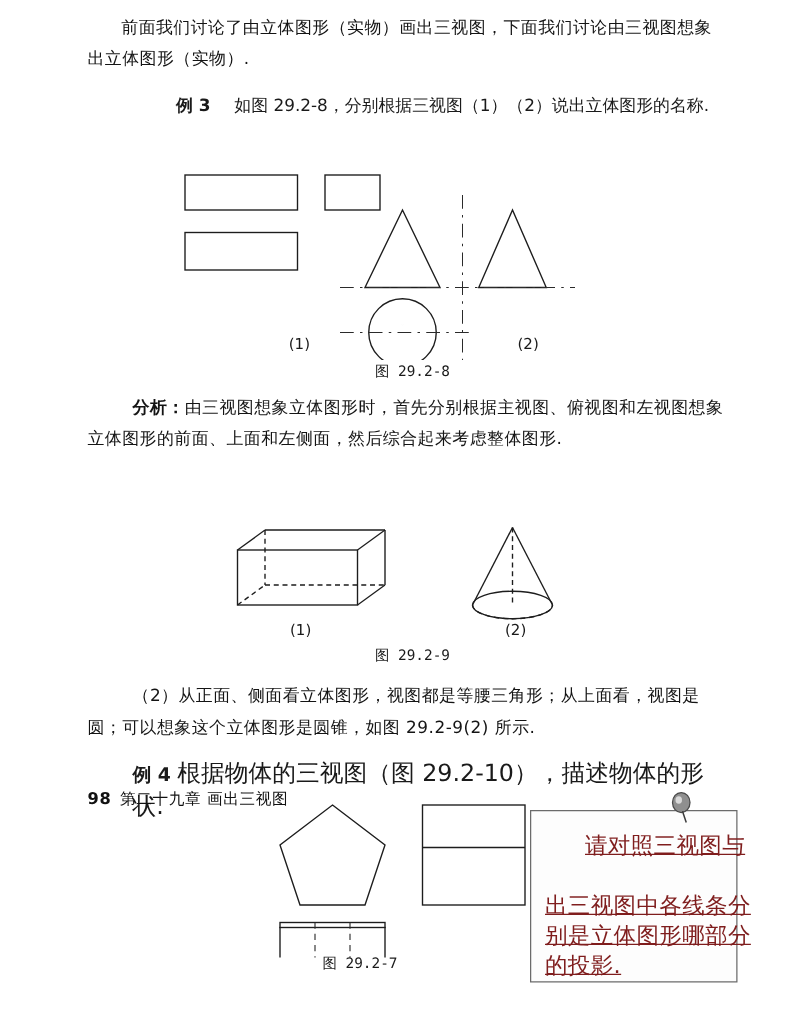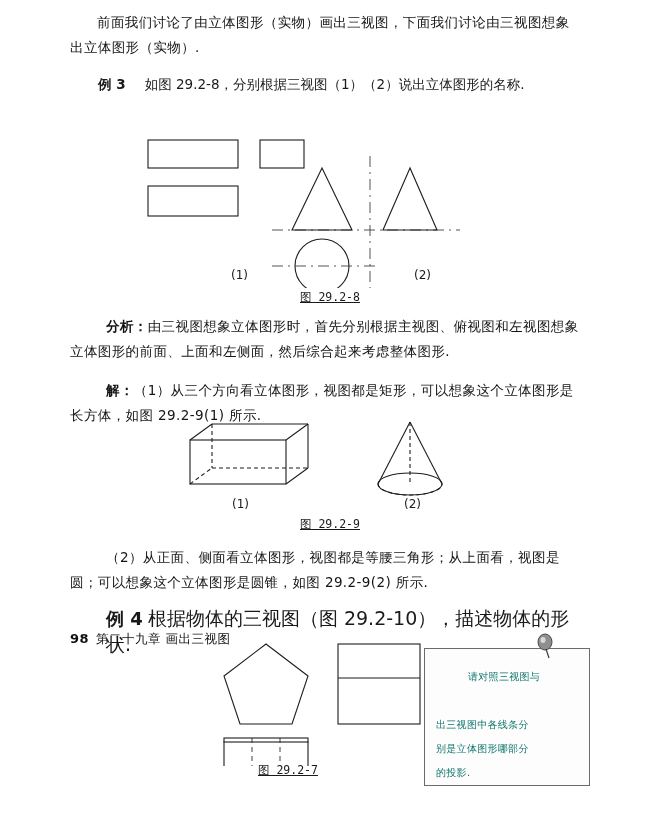--- a/index.html
+++ b/index.html
@@ -28,21 +28,20 @@
     color: #141414;
   }
   .indent2 { text-indent: 2em; }
   .bold { font-weight: bold; }
   .figcaption {
     position: absolute;
     font-size: 11.5px;
     color: #1a1a1a;
     font-family: "DejaVu Sans Mono", monospace;
     letter-spacing: 0px;
-    text-decoration: underline;
   }
   .subcaption {
     position: absolute;
     font-size: 12px;
     color: #1a1a1a;
   }
   .footer {
     position: absolute;
     left: 70px;
     bottom: 26px;
@@ -58,34 +57,35 @@
   svg { display: block; }
   .fig { position: absolute; }
   .note {
     position: absolute;
     border: 1px solid #6b6b6b;
     background: #fdfdfd;
     box-sizing: border-box;
   }
   .note-text {
     position: absolute;
-    font-size: 10px;
+    font-size: 18px;
     line-height: 24px;
-    color: #0f766e;
+    color: #7f1d1d;
     letter-spacing: 0.3px;
+    text-decoration: underline;
   }
 </style>
 </head>
 <body>
 
 <div class="page">
 
   <div class="para indent2" style="left:70px; top:10px; width:510px;">前面我们讨论了由立体图形（实物）画出三视图，下面我们讨论由三视图想象出立体图形（实物）.</div>
 
-  <div style="position:absolute; left:98px; top:74px; width:480px;">
+  <div style="position:absolute; left:114px; top:74px; width:480px;text-align:center;">
     <span class="bold" style="font-size:13.5px;">例 3</span>
     <span style="font-size:13.5px; margin-left:14px;">如图 29.2-8，分别根据三视图（1）（2）说出立体图形的名称.</span>
   </div>
 
   <div class="fig" style="left:100px; top:108px;">
     <svg width="460" height="180" viewBox="0 0 460 180">
       <g stroke="#1d1d1d" fill="none" stroke-width="1.1">
 
         <rect x="48" y="32" width="90" height="28"></rect>
         <rect x="160" y="32" width="44" height="28"></rect>
@@ -106,23 +106,20 @@
     </svg>
   </div>
   <div class="subcaption" style="left:231px; top:268px;">(1)</div>
   <div class="subcaption" style="left:414px; top:268px;">(2)</div>
   <div class="figcaption" style="left:300px; top:290px;">图 29.2-8</div>
 
   <div class="para" style="left:70px; top:314px; width:512px;">
     <span class="bold" style="margin-left:36px;margin-top:26px;">分析：</span><span>由三视图想象立体图形时，首先分别根据主视图、俯视图和左视图想象立体图形的前面、上面和左侧面，然后综合起来考虑整体图形.</span>
   </div>
 
-  <div class="para" style="left:70px; top:378px; width:512px;">
-    <span class="bold" style="margin-left:36px;">解：</span><span>（1）从三个方向看立体图形，视图都是矩形，可以想象这个立体图形是长方体，如图 29.2-9(1) 所示.</span>
-  </div>
 
   <div class="fig" style="left:160px; top:418px;">
     <svg width="340" height="90" viewBox="0 0 340 90">
       <g stroke="#1d1d1d" fill="none" stroke-width="1.1">
 
         <rect x="30" y="22" width="96" height="44"></rect>
         <line x1="30" y1="22" x2="52" y2="6"></line>
         <line x1="126" y1="22" x2="148" y2="6"></line>
         <line x1="52" y1="6" x2="148" y2="6"></line>
         <line x1="148" y1="6" x2="148" y2="50"></line>
@@ -143,21 +140,21 @@
   </div>
   <div class="subcaption" style="left:232px; top:497px;">(1)</div>
   <div class="subcaption" style="left:404px; top:497px;">(2)</div>
   <div class="figcaption" style="left:300px; top:517px;">图 29.2-9</div>
 
   <div class="para" style="left:70px; top:545px; width:512px;">
     <span style="margin-left:36px;">（2）从正面、侧面看立体图形，视图都是等腰三角形；从上面看，视图是圆；可以想象这个立体图形是圆锥，如图 29.2-9(2) 所示.</span>
   </div>
 
   <div style="position:absolute; left:106px; top:606px; width:480px;">
-    <span class="bold" style="font-size:18px;">例 4</span>
+    <span class="bold" style="font-size:15px;">例 4</span>
     <span style="font-size:19px; ">根据物体的三视图（图 29.2-10），描述物体的形状.</span>
   </div>
 
   <div class="fig" style="left:208px; top:638px;">
     <svg width="240" height="128" viewBox="0 0 240 128">
       <g stroke="#1d1d1d" fill="none" stroke-width="1.1">
 
         <polygon points="58,6 100,38 84,86 32,86 16,38"></polygon>
 
         <rect x="130" y="6" width="82" height="80"></rect>

